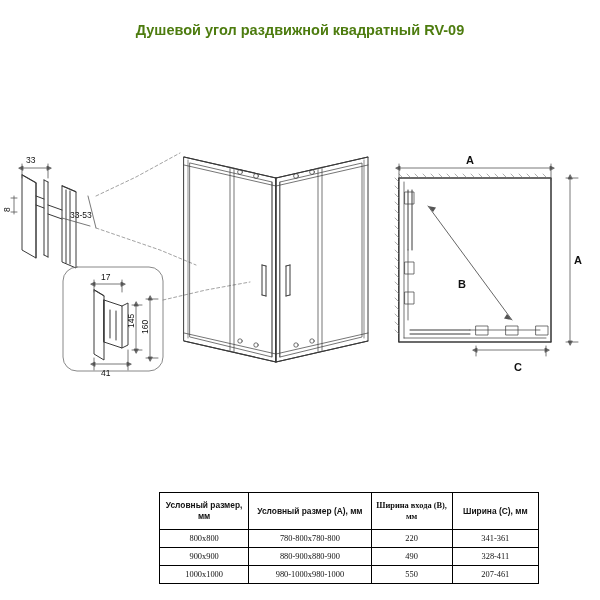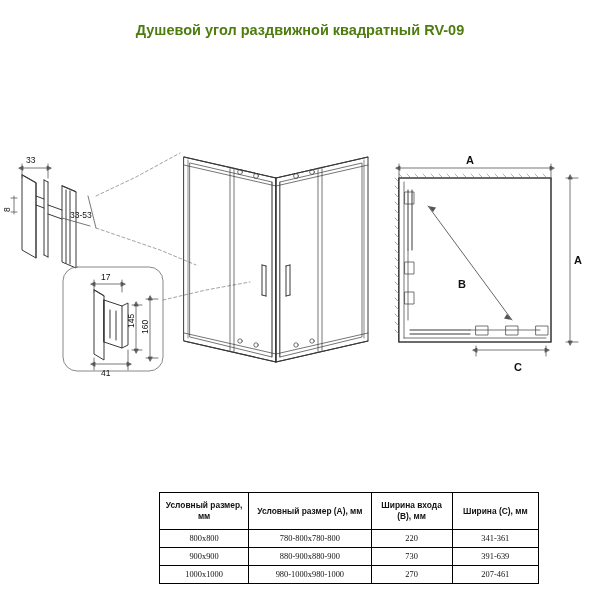--- a/index.html
+++ b/index.html
@@ -65,21 +65,21 @@
     line-height: 11px;
     padding: 2px 3px;
   }
   table.spec td {
     height: 17px;
     font-weight: normal;
     font-family: Liberation Serif, serif;
   }
   .col1 { width: 88px; }
   .col2 { width: 126px; }
-  .col3 { width: 80px; }
+  .col3 { width: 80px; font-family: Liberation Serif, serif; }
   .col4 { width: 86px; }
 </style>
 </head>
 <body>
 
 <div id="page">
 
   <div class="title">
     <span>Душевой угол раздвижной квадратный RV-09</span>
   </div>
@@ -369,26 +369,26 @@
       <tbody>
         <tr>
           <td>800x800</td>
           <td>780-800x780-800</td>
           <td>220</td>
           <td>341-361</td>
         </tr>
         <tr>
           <td>900x900</td>
           <td>880-900x880-900</td>
-          <td>730</td>
-          <td>391-639</td>
+          <td>490</td>
+          <td>328-411</td>
         </tr>
         <tr>
           <td>1000x1000</td>
           <td>980-1000x980-1000</td>
-          <td>270</td>
+          <td>550</td>
           <td>207-461</td>
         </tr>
       </tbody>
     </table>
   </div>
 
 </div>
 
 </body></html>

